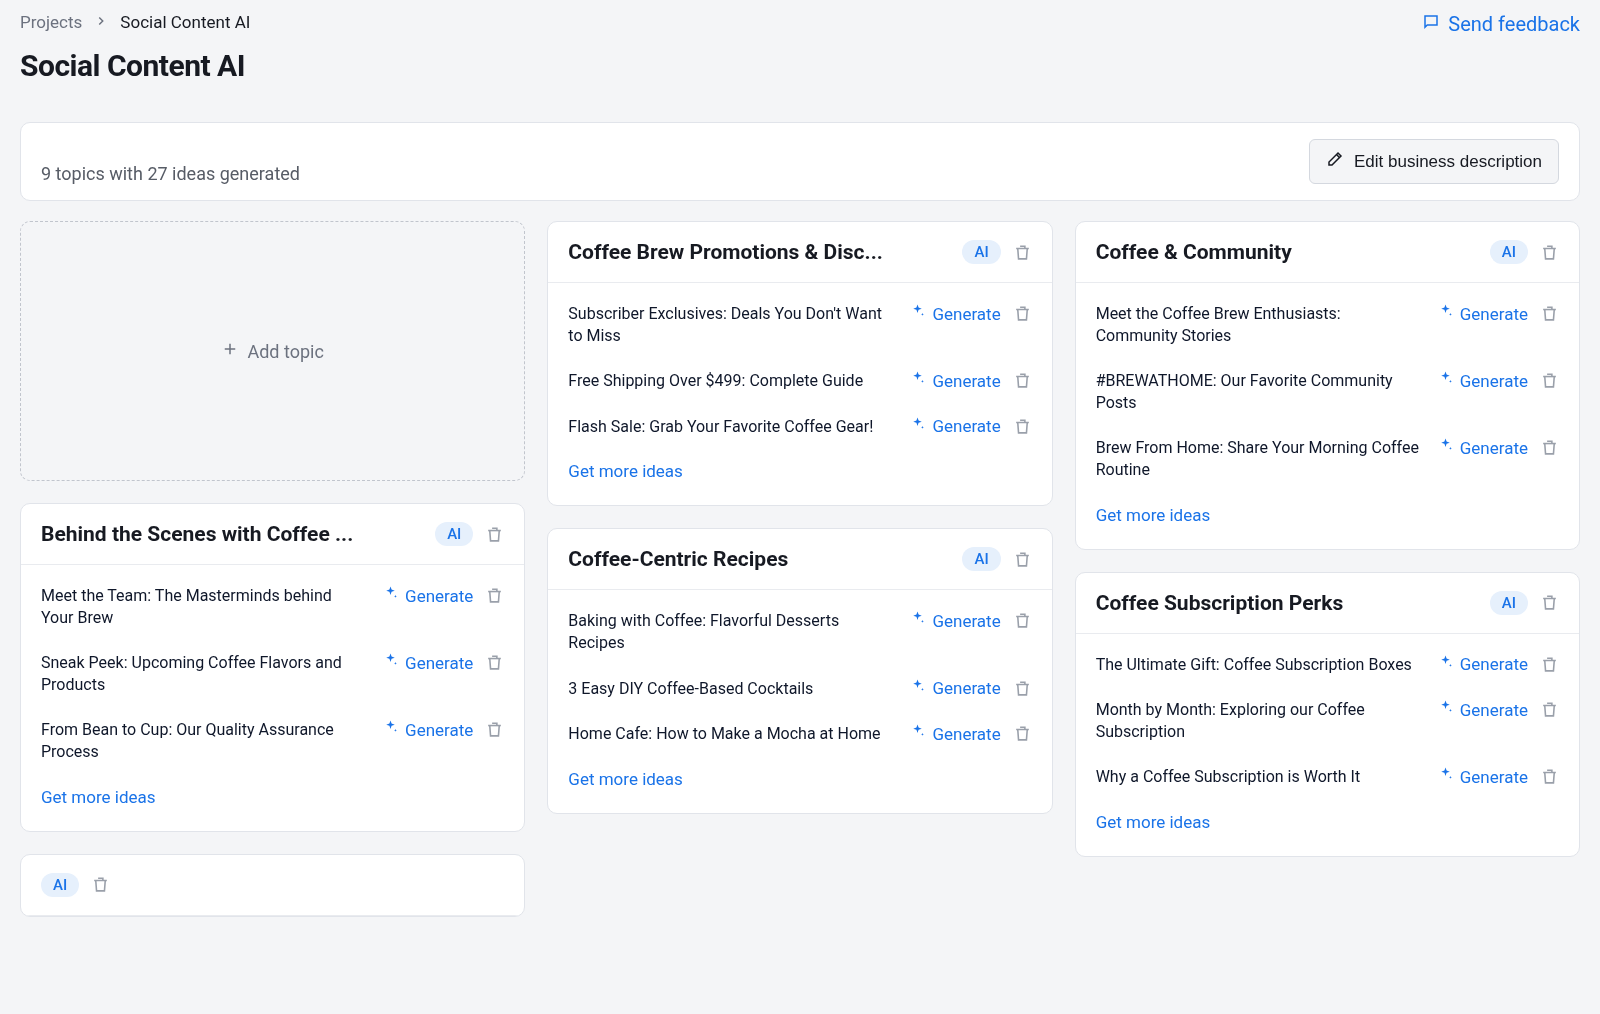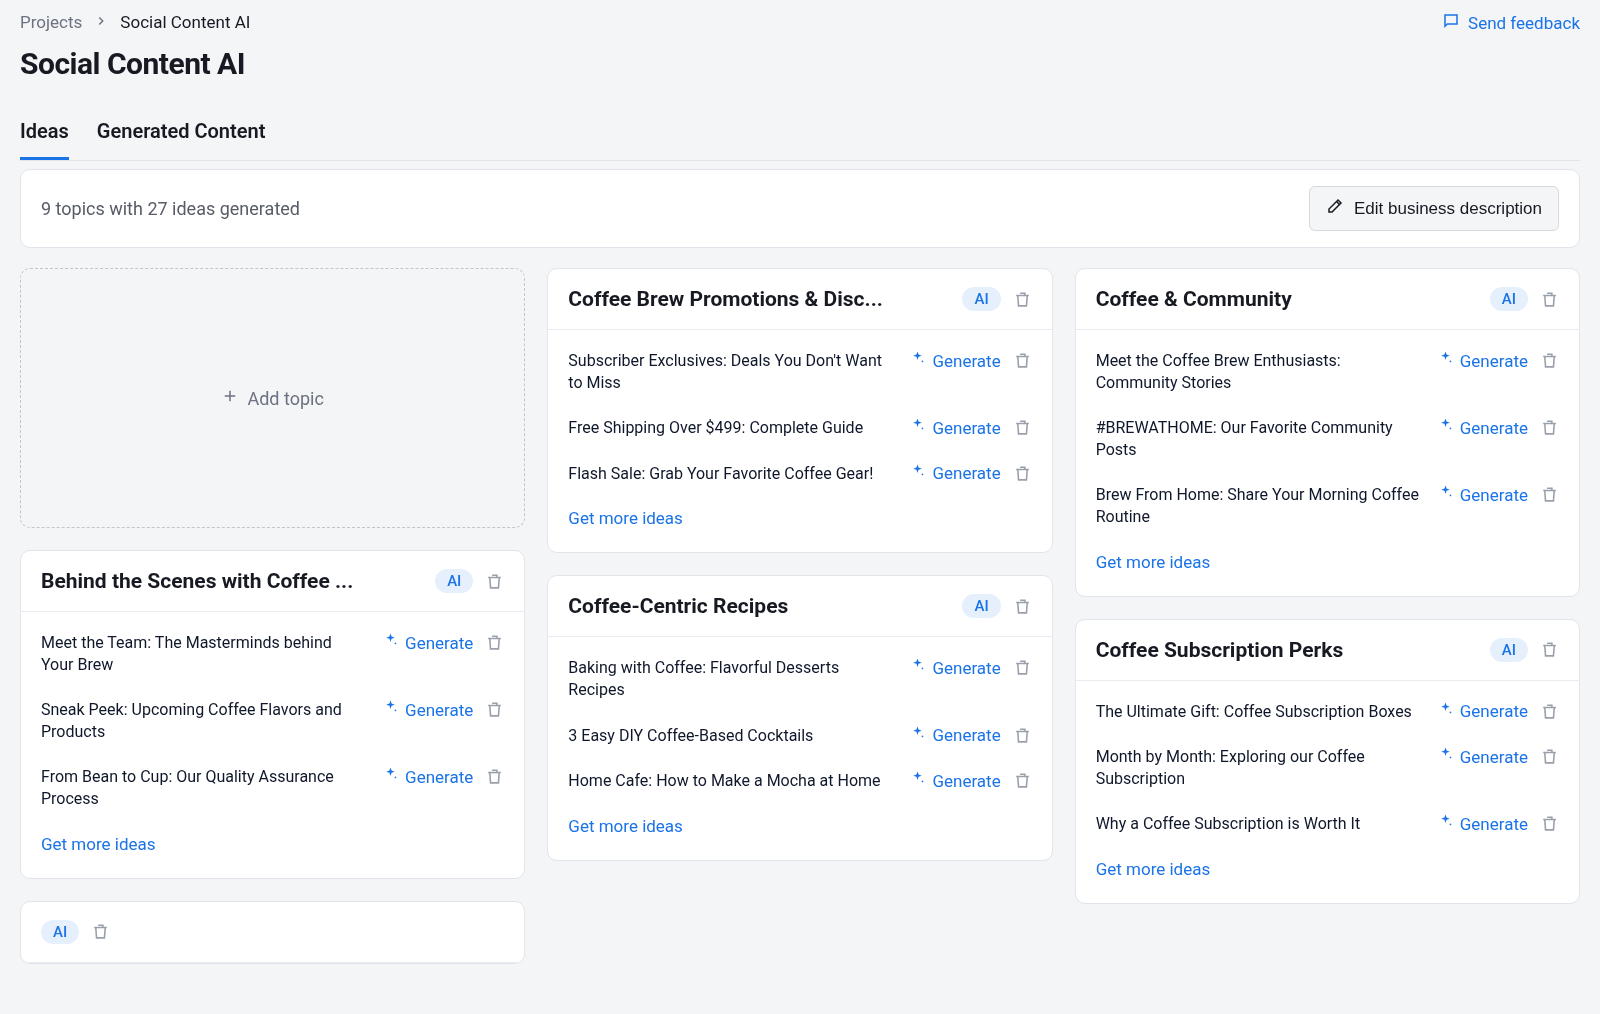--- a/index.html
+++ b/index.html
@@ -9,40 +9,40 @@
     color: #171a22;
     font-size: 16px;
   }
   .page { padding: 12px 20px 0 20px; max-width: 1600px; }
 
   .topbar { display: flex; align-items: flex-start; justify-content: space-between; text-align: center; }
   .breadcrumbs { display: flex; align-items: center; gap: 12px; color:#6c727f; font-size: 17px; }
   .breadcrumbs .crumb-current { color:#171a22; }
   .chev { color:#6c727f; }
 
-  .feedback-link { display: inline-flex; align-items: center; gap: 8px; color:#1a73e8; font-size: 17px; cursor:pointer; }
+  .feedback-link { display: inline-flex; align-items: center; gap: 8px; color:#1a73e8; font-size: 20px; cursor:pointer; }
   .feedback-link svg { width:18px; height:18px; stroke:#1a73e8; }
 
   .title-row { display:flex; align-items:center; justify-content:space-between; margin-top:12px; }
   h1.page-title { font-size: 30px; font-weight: 700; letter-spacing:-0.5px; }
 
   .btn-primary {
     background:#1a73e8; color:#fff; border:none; border-radius:6px;
     padding:10px 18px; font-size:16px; font-weight:500; display:inline-flex; align-items:center;
     gap:8px; cursor:pointer;
   }
   .btn-primary svg { width:18px; height:18px; fill:#fff; }
 
   .tabs { display:flex; gap:28px; margin-top:38px; border-bottom:1px solid #e1e4ea; }
   .tab { padding: 0 0 14px 0; font-size:20px; font-weight:600; color:#171a22; cursor:pointer; border-bottom:3px solid transparent; }
   .tab.active { border-bottom-color:#1a73e8; color:#171a22; }
 
   .summary-bar {
-    margin-top:8px; background:#fff; border:1px solid #e1e4ea; border-radius:10px;
-    display:flex; align-items:center; justify-content:space-between; padding:16px 20px;
+    margin-top:39px; background:#fff; border:1px solid #e1e4ea; border-radius:10px;
+    display:flex; align-items:flex-end; justify-content:space-between; padding:16px 20px;
   }
   .summary-text { color:#575c66; font-size:18px; }
   .btn-secondary {
     background:#f4f5f7; border:1px solid #d4d8df; border-radius:6px; padding:10px 16px;
     display:inline-flex; align-items:center; gap:10px; font-size:17px; color:#171a22; cursor:pointer;
   }
   .btn-secondary svg { width:18px; height:18px; stroke:#171a22; fill:none; }
 
   .grid { margin-top:20px; display:grid; grid-template-columns: repeat(3, 1fr); gap:22px 22px; align-items:start; }
   .col { display:flex; flex-direction:column; gap:22px; }
@@ -102,24 +102,20 @@
           </svg>
       </span>
       <span>Send feedback</span>
     </a>
   </div>
 
   <div class="title-row">
     <h1 class="page-title">Social Content AI</h1>
   </div>
 
-  <div class="tabs">
-    <div class="tab active">Ideas</div>
-    <div class="tab">Generated Content</div>
-  </div>
 
   <div class="summary-bar">
     <div class="summary-text">9 topics with 27 ideas generated</div>
     <button class="btn-secondary">
       <span>
         <svg viewBox="0 0 24 24" stroke-width="2">
             <path d="M4 20h4L20 8l-4-4L4 16v4z"></path>
             <path d="M14 6l4 4"></path>
           </svg>
       </span>

